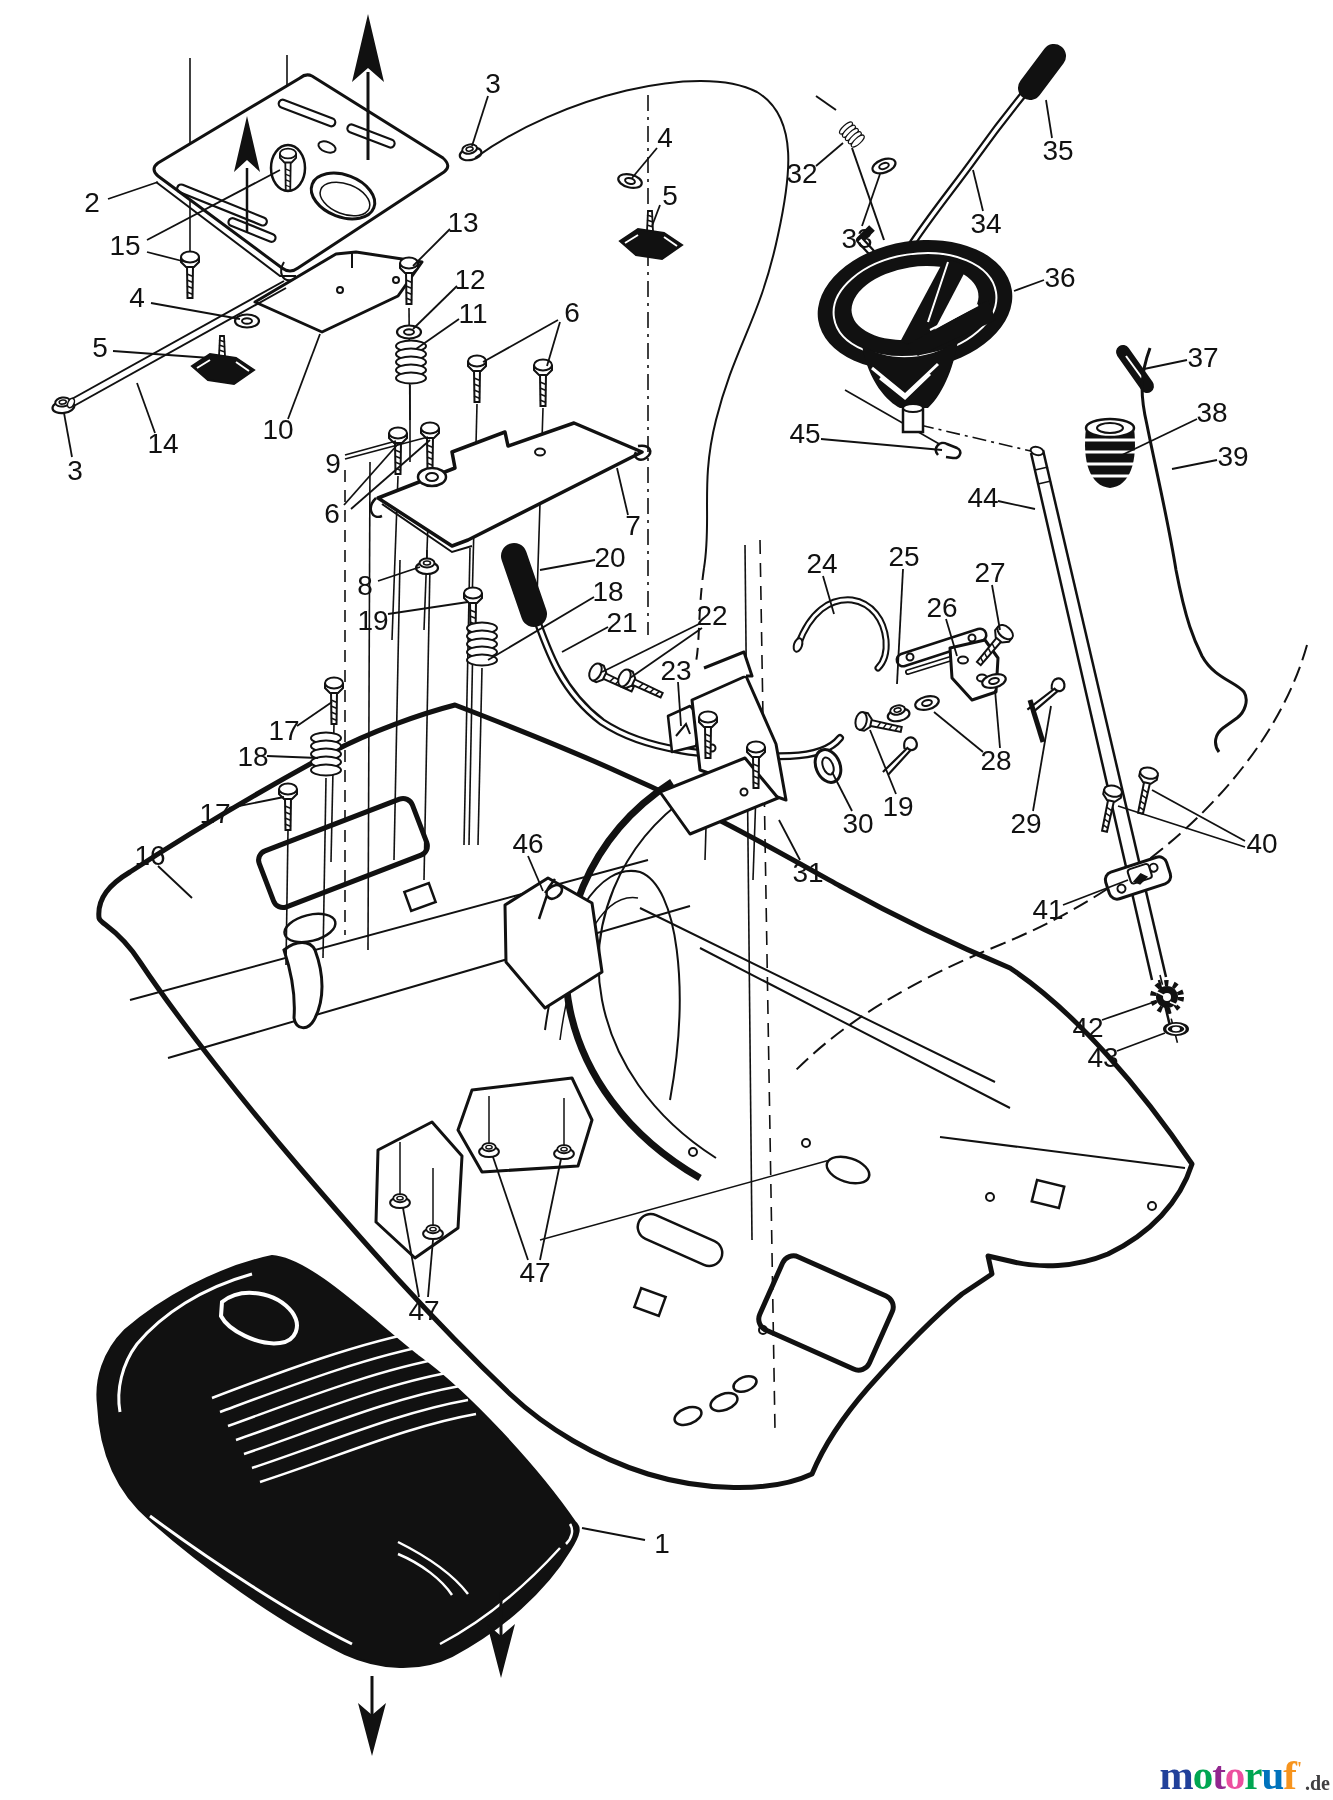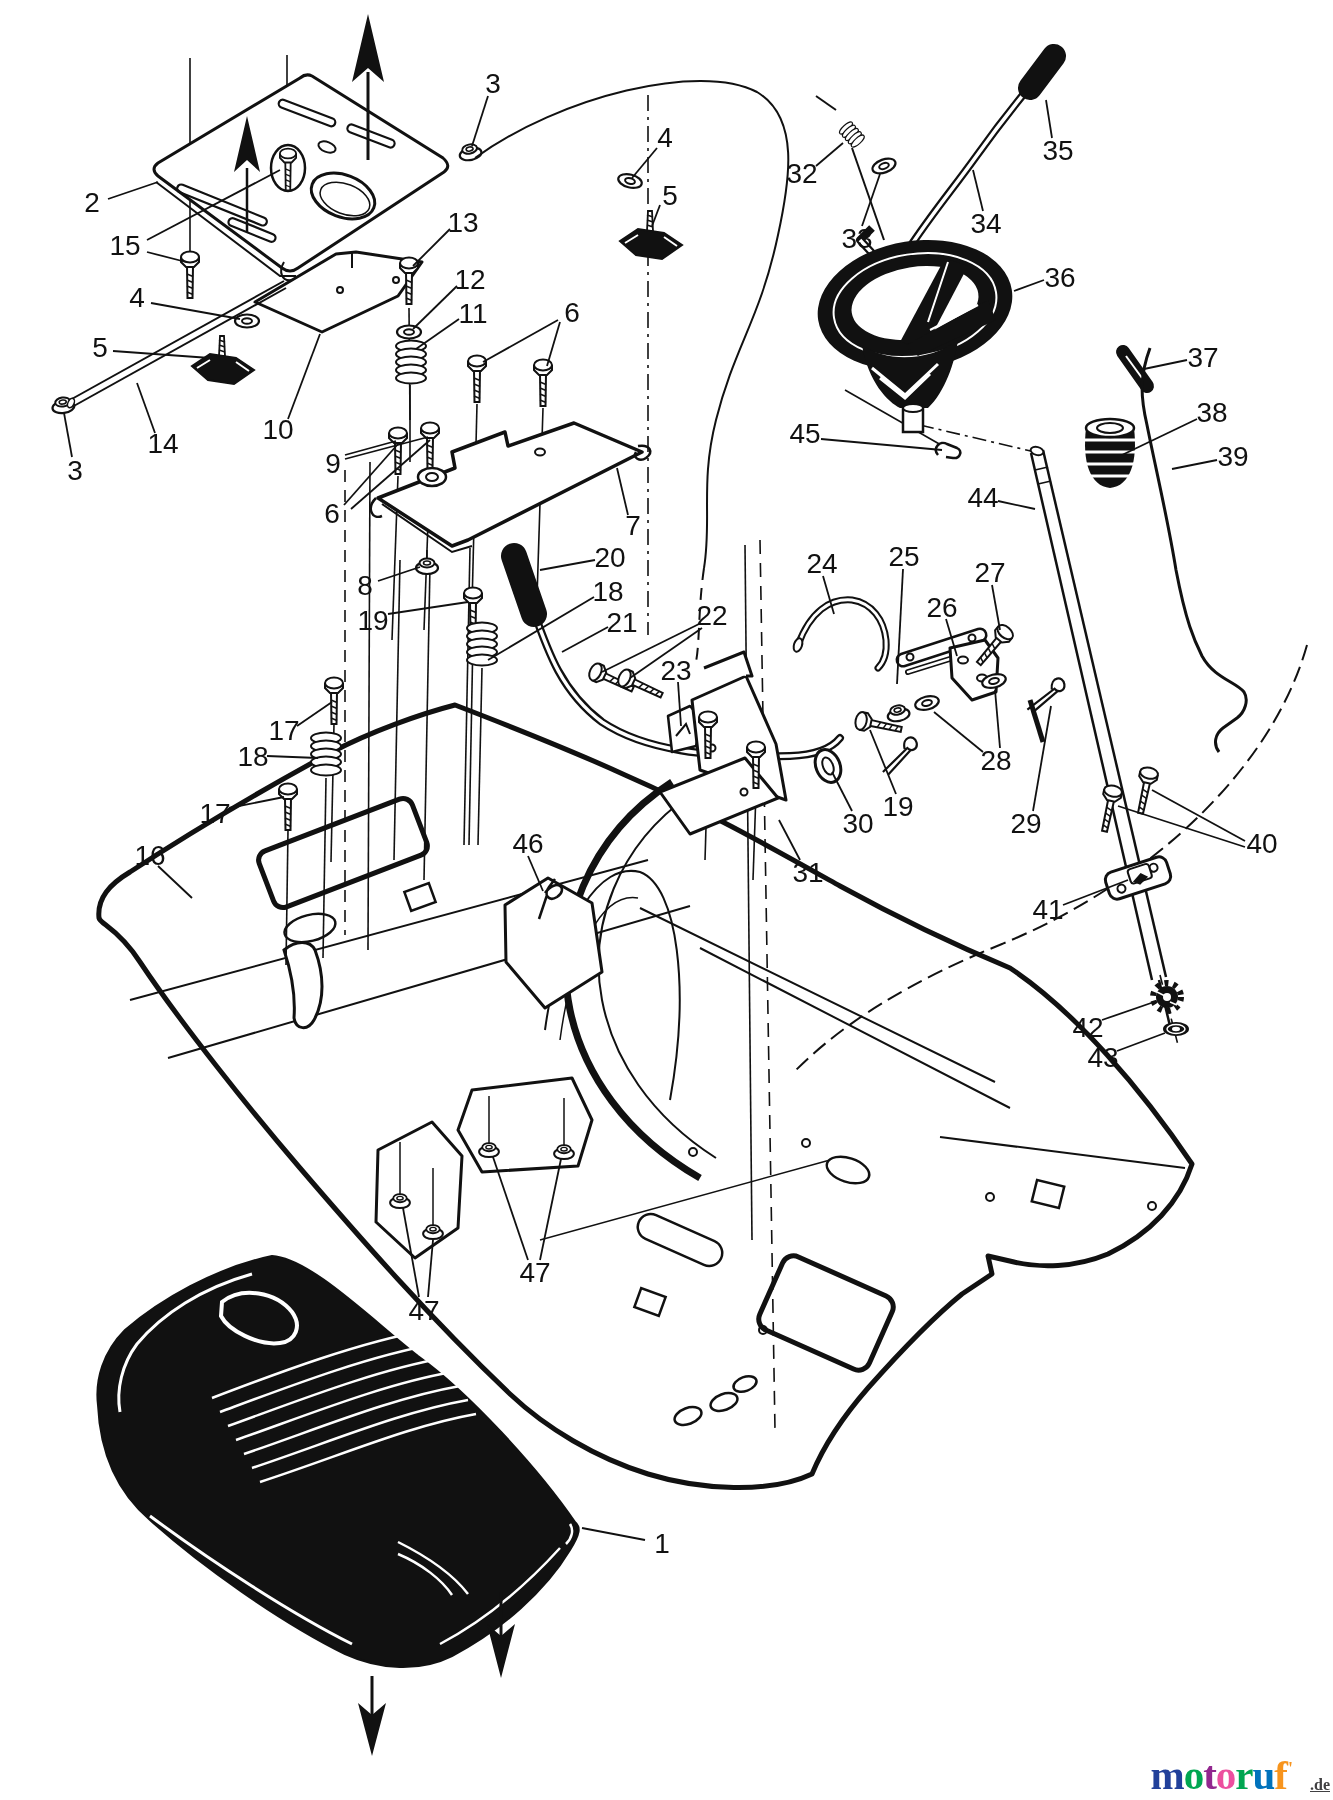--- a/index.html
+++ b/index.html
@@ -5,21 +5,21 @@
   html,body{margin:0;padding:0;background:#fff;}
   .stage{position:relative;width:1333px;height:1800px;background:#ffffff;overflow:hidden;
          font-family:"Liberation Sans",sans-serif;}
   .stage svg{position:absolute;left:0;top:0;}
   .callout-text{font-family:"Liberation Sans",sans-serif;font-size:28px;fill:#111;}
   #logo{position:absolute;left:1160px;top:1744px;width:170px;height:52px;
         display:flex;align-items:flex-end;justify-content:flex-end;
         font-family:"Liberation Serif",serif;font-weight:bold;font-size:41px;line-height:1;
         letter-spacing:-1px;user-select:none;}
   #logo .tick{font-size:18px;margin-left:1px;transform:translateY(-18px);}
-  #logo .tld{font-size:16px;letter-spacing:0;margin-left:18px;padding-bottom:3px;font-weight:bold;text-decoration:underline;}
+  #logo .tld{font-size:20px;letter-spacing:0;margin-left:4px;padding-bottom:3px;font-weight:bold;}
 </style>
 </head>
 <body>
 
 <div class="stage">
 
 <svg width="1333" height="1800" viewBox="0 0 1333 1800" xmlns="http://www.w3.org/2000/svg">
 
   <defs>
     <g id="g-screw">

